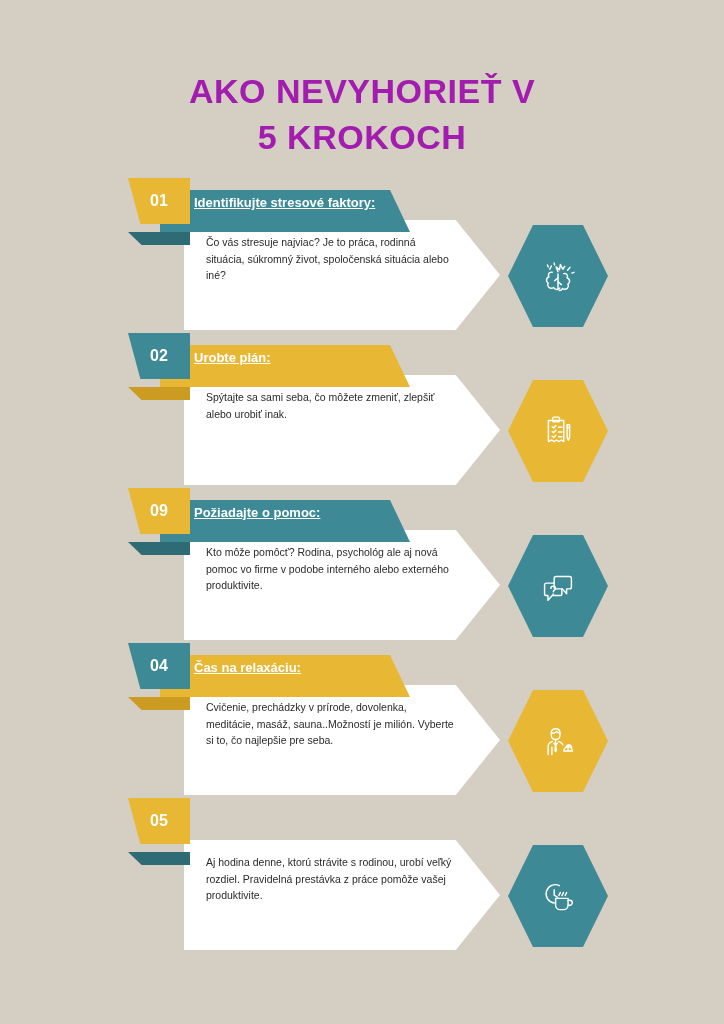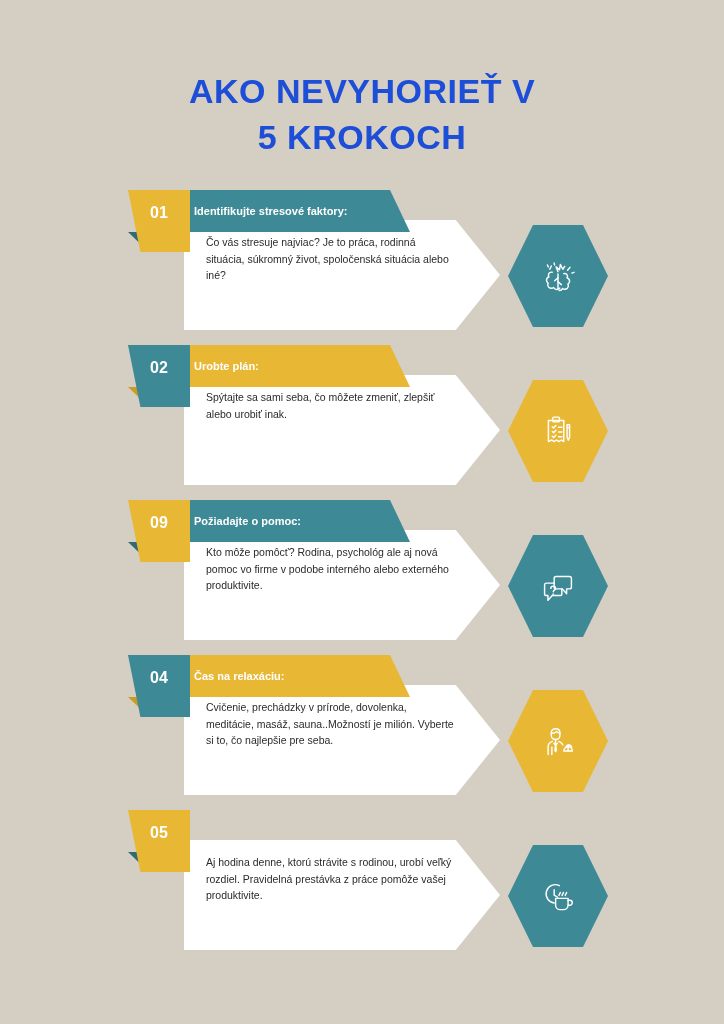--- a/index.html
+++ b/index.html
@@ -19,21 +19,21 @@
   #title-block {
     position: absolute;
     top: 68px;
     left: 0;
     width: 724px;
     text-align: center;
   }
   .title-line {
     font-size: 34px;
     font-weight: bold;
-    color: #1d4ed8;
+    color: #a21caf;
     letter-spacing: 0.5px;
     line-height: 46px;
     white-space: pre;
   }
 
   
   #steps {
     position: absolute;
     top: 178px;
     left: 0;
@@ -70,43 +70,44 @@
     position: absolute;
     left: 160px;
     top: 12px;
     width: 250px;
     height: 42px;
     clip-path: polygon(0 0, 92% 0, 100% 100%, 0 100%);
   }
   .banner-text {
     position: absolute;
     left: 34px;
-    top: 15px;
-    font-size: 11px;
+    top: 5px;
+    font-size: 13px;
     font-weight: bold;
     color: #ffffff;
     white-space: nowrap;
+    text-decoration: underline;
   }
   
   .fold {
     position: absolute;
     left: 128px;
     top: 54px;
     width: 62px;
     height: 13px;
     clip-path: polygon(0 0, 100% 0, 100% 100%, 22% 100%);
   }
 
   
   .tag {
     position: absolute;
     left: 128px;
-    top: 12px;
+    top: 0px;
     width: 62px;
-    height: 62px;
+    height: 46px;
     clip-path: polygon(0 0, 100% 0, 100% 100%, 20% 100%);
   }
   .tag-num {
     position: absolute;
     left: 0;
     top: 14px;
     width: 62px;
     text-align: center;
     font-size: 16px;
     font-weight: bold;

